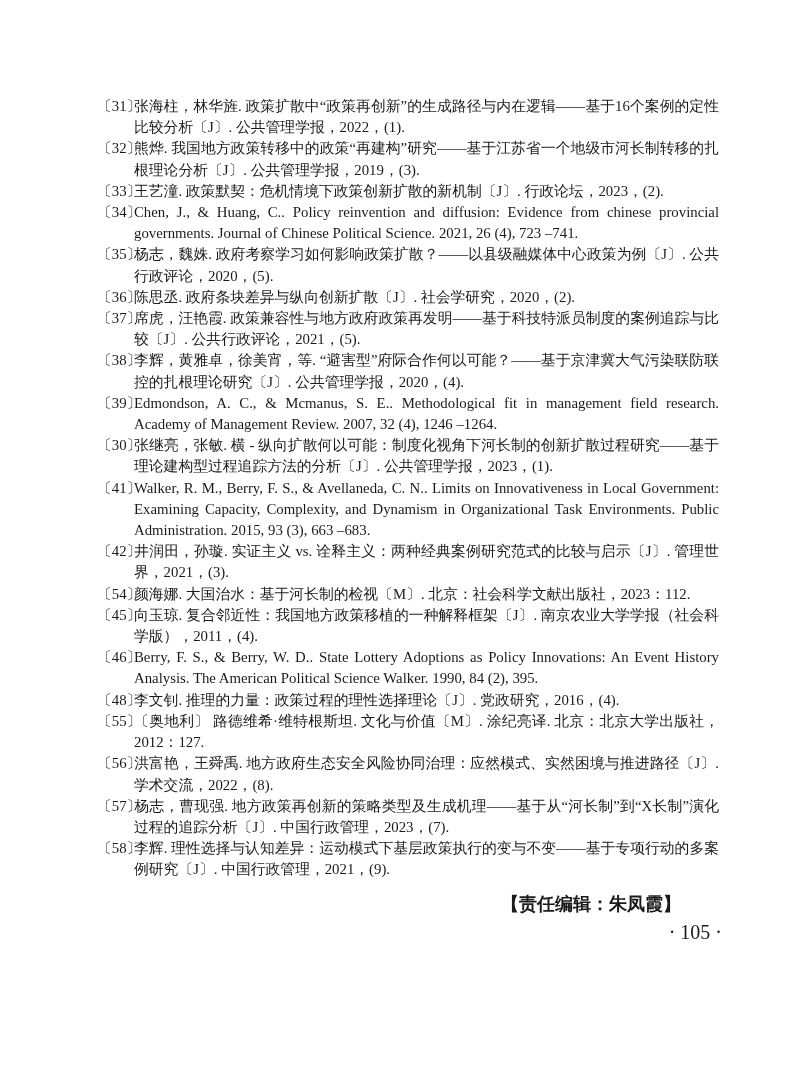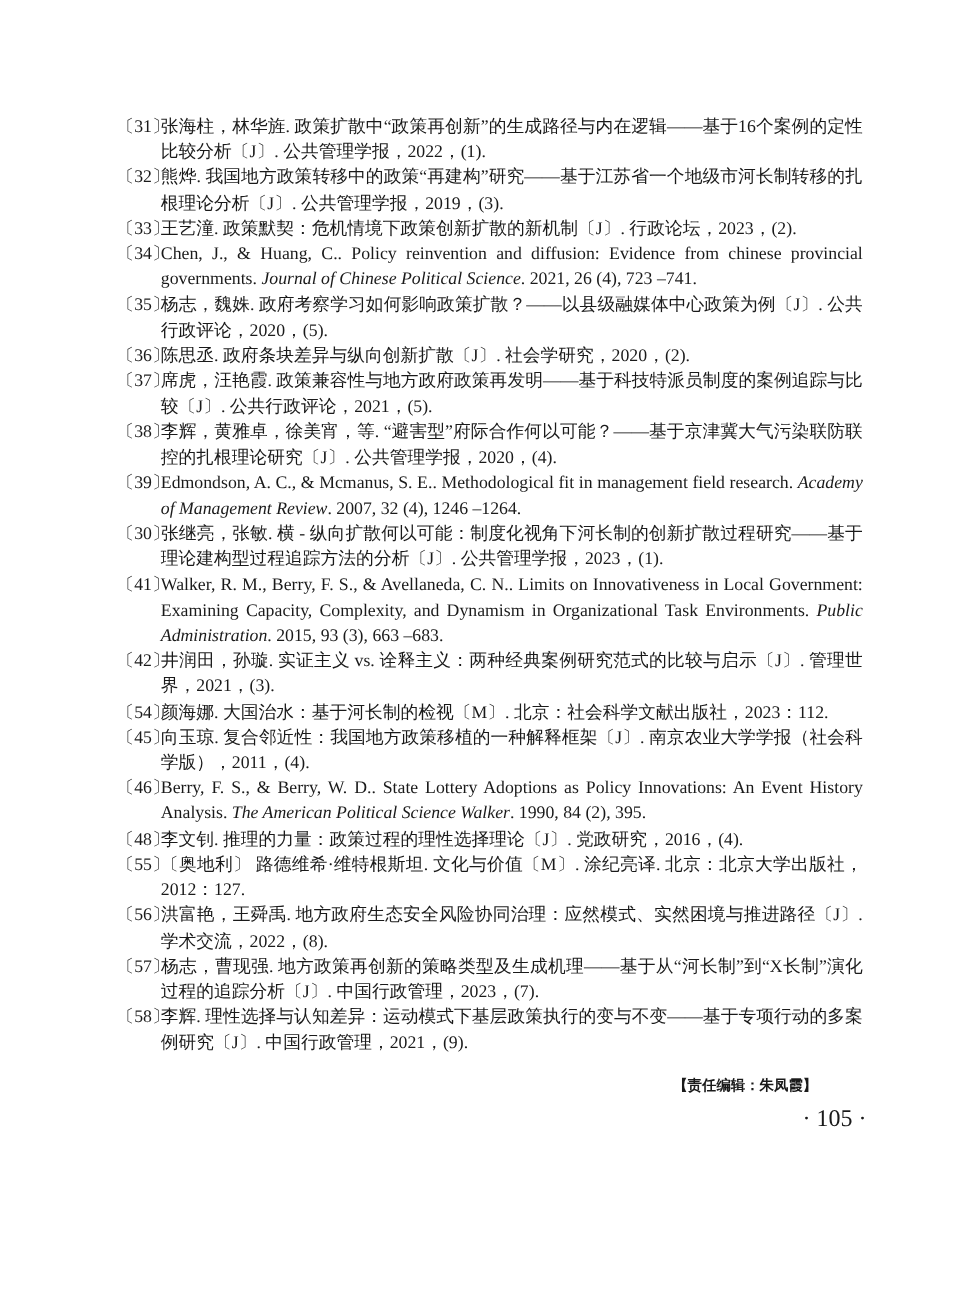--- a/index.html
+++ b/index.html
@@ -35,28 +35,27 @@
     text-align: justify;
     text-justify: inter-ideograph;
   }
   .ref-label {
     display: inline-block;
     width: 37px;
     text-indent: 0;
     white-space: nowrap;
   }
   .ref-text .it {
-    font-style: italic;
   }
   .editor-line {
     margin-top: 9px;
     text-align: right;
     padding-right: 50px;
     font-weight: bold;
-    font-size: 12px;
+    font-size: 18px;
     line-height: 22px;
     font-family: "Liberation Sans", "DejaVu Sans", sans-serif;
   }
   .page-number {
     margin-top: 7px;
     text-align: right;
     padding-right: 9px;
     font-size: 20px;
     line-height: 20px;
   }

